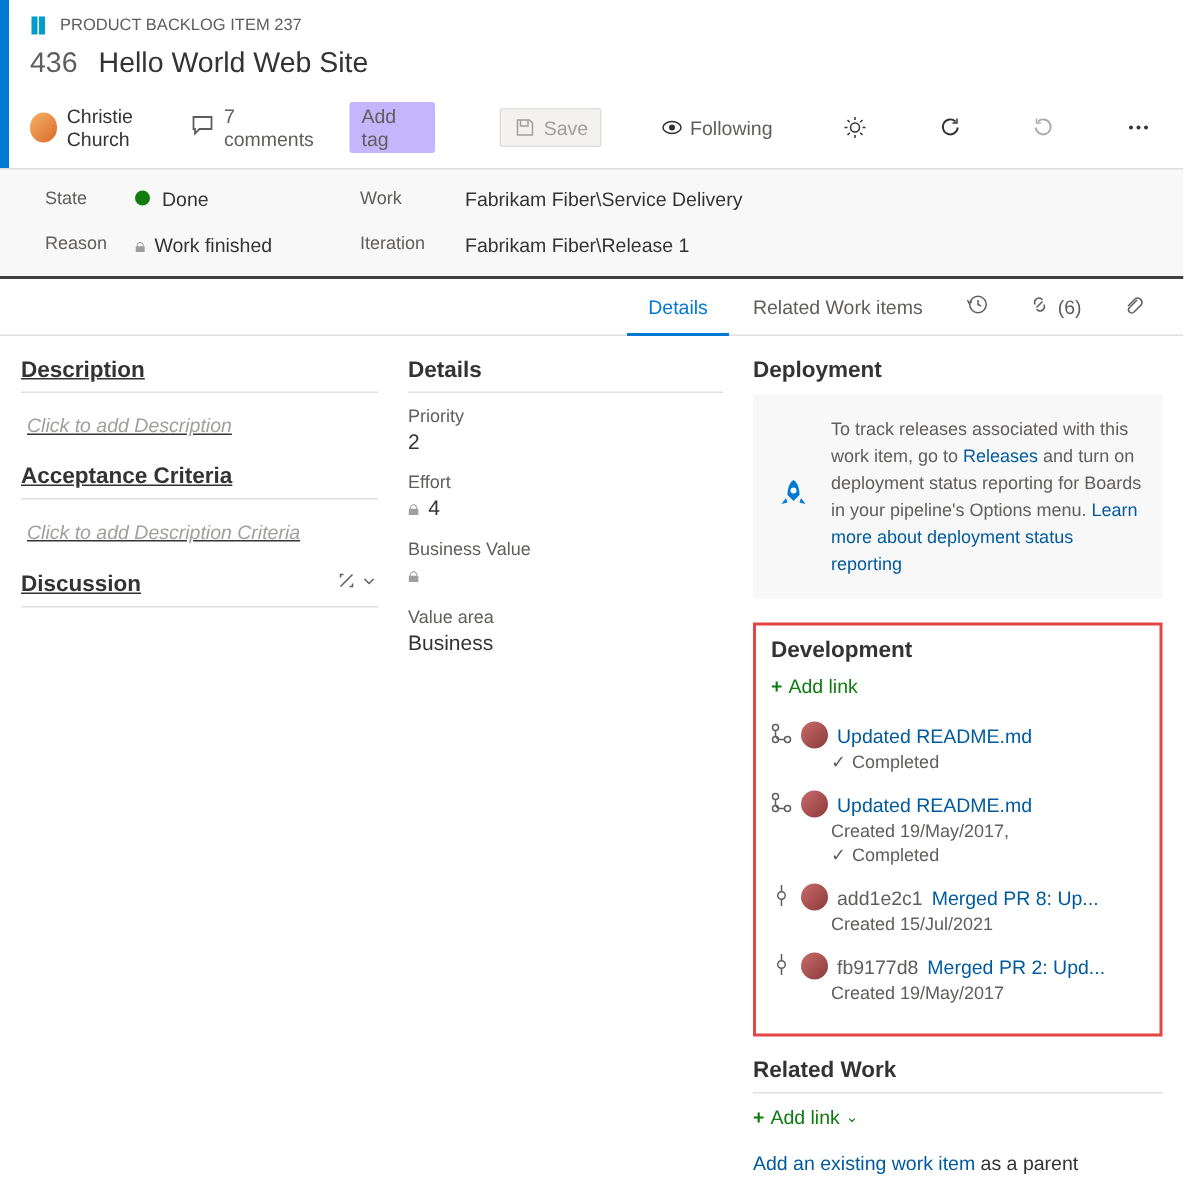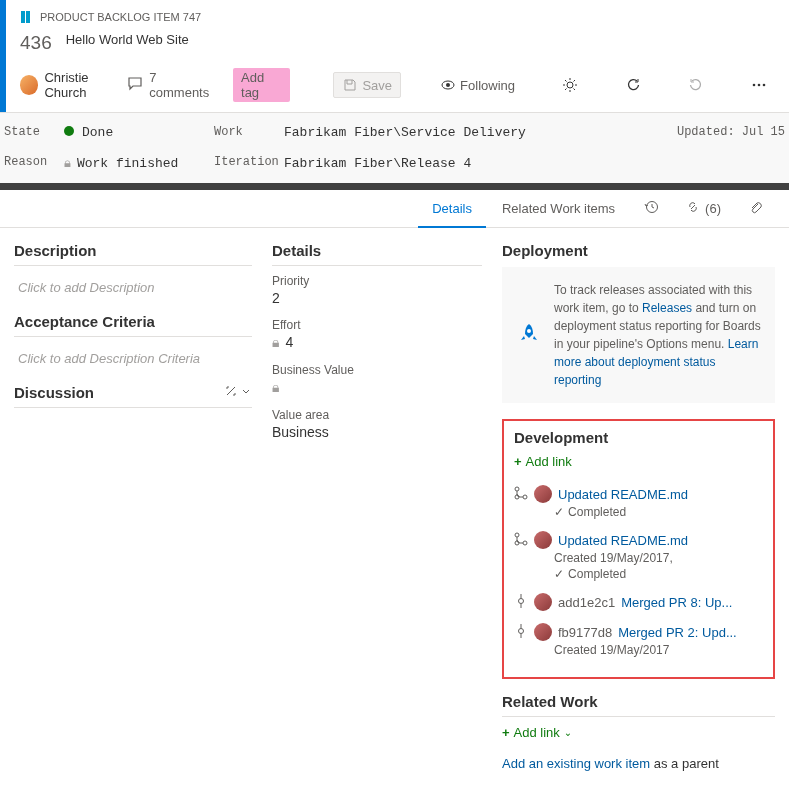--- a/index.html
+++ b/index.html
@@ -3,45 +3,45 @@
 <meta charset="utf-8">
 <style>
 * { box-sizing: border-box; margin: 0; padding: 0; }
 body { font-family: "Segoe UI", -apple-system, sans-serif; font-size: 13px; color: #333; background: #fff; width: 789px; }
 .container { border-left: 6px solid #0078d4; }
 .header { padding: 10px 14px 0 14px; }
 .type-row { display: flex; align-items: center; gap: 6px; color: #605e5c; font-size: 11px; }
 .type-icon { width: 14px; height: 14px; display: inline-flex; align-items: center; justify-content: center; }
 .title-row { display: flex; align-items: flex-start; gap: 14px; margin-top: 8px; }
 .wi-id { font-size: 19px; color: #605e5c; }
-.wi-title { font-size: 13px; font-weight: 400; }
+.wi-title { font-size: 19px; font-weight: 400; }
 .meta-row { display: flex; align-items: center; margin-top: 14px; padding-bottom: 10px; }
 .avatar { width: 20px; height: 20px; border-radius: 50%; background: linear-gradient(135deg,#f7b267,#d96a29); margin-right: 6px; display:inline-block; }
 .avatar-sm { width: 18px; height: 18px; border-radius: 50%; background: linear-gradient(135deg,#c96b6b,#8b3a3a); display:inline-block; flex-shrink:0; }
 .author { margin-right: auto; }
 .comments { display: flex; align-items: center; gap: 6px; color: #605e5c; margin-right: 20px; cursor:pointer; }
-.addtag { color: #605e5c; padding: 2px 8px; background:#f9a8d4; border-radius:2px; margin-right: 16px; cursor:pointer; }
+.addtag { color: #605e5c; padding: 2px 8px; background:#c4b5fd; border-radius:2px; margin-right: 16px; cursor:pointer; }
 .toolbar { display: flex; align-items: center; gap: 4px; }
 .tb-btn { display: flex; align-items: center; gap: 4px; padding: 4px 8px; color: #605e5c; cursor:pointer; border-radius:2px;margin-left:27px; }
 .tb-btn.save { background:#f3f2f1; color:#a19f9d; border:1px solid #e1dfdd; }
 .tb-icon { width:16px; height:16px; display:inline-flex; align-items:center; justify-content:center; }
-.info-bar { background: #f8f8f8; border-top:1px solid #e1dfdd; border-bottom:7px solid #404040; padding: 12px 4px; display:flex;font-family:Liberation Mono, monospace; }
+.info-bar { background: #f8f8f8; border-top:1px solid #e1dfdd; border-bottom:2px solid #404040; padding: 12px 30px; display:flex; }
 .info-col { display:flex; flex-direction:column; gap:16px; }
 .info-col.labels { width:60px; color:#605e5c; font-size:12px; }
 .info-col.values { width:150px; }
 .info-col.labels2 { width:70px; color:#605e5c; font-size:12px; }
 .state-dot { width:10px; height:10px; border-radius:50%; background:#107c10; display:inline-block; margin-right:8px; }
 .lock-icon { color:#a19f9d; margin-right:6px; }
 .updated { margin-left:auto; color:#605e5c; font-size:12px; }
 .tab-row { display:flex; justify-content:flex-end; align-items:center; border-bottom:1px solid #e1dfdd; padding: 0 14px; height:38px; gap:2px; }
 .tab { padding: 10px 14px; color:#605e5c; cursor:pointer; font-size:13px; }
 .tab.active { color:#0078d4; border-bottom:2px solid #0078d4; margin-bottom:-1px; }
 .tab-icon { padding: 10px 12px; color:#605e5c; cursor:pointer; display:flex; align-items:center; gap:4px; }
 .body { display:flex; padding: 14px; gap: 20px; }
-.col-left { width: 238px; }
+.col-left { width: 238px; text-decoration: underline; }
 .col-mid { width: 210px; }
 .col-right { flex:1; }
 .section-h { font-size: 15px; font-weight: 600; padding-bottom: 6px; border-bottom: 1px solid #e1dfdd; margin-bottom: 8px; display:flex; align-items:center; }
 .section-h-plain { font-size: 15px; font-weight: 600; margin-bottom: 8px; }
 .placeholder { color:#a19f9d; font-style:italic; padding: 6px 0 18px 4px; cursor:text; }
 .discussion-h { display:flex; align-items:center; justify-content:space-between; }
 .expand-icons { display:flex; gap:2px; color:#605e5c; }
 .field-lbl { color:#605e5c; font-size:12px; margin-bottom:2px; }
 .field-val { font-size:14px; margin-bottom:12px; }
 .deploy-box { background:#f8f8f8; padding:14px; display:flex; gap:12px; margin-bottom:16px; }
@@ -67,21 +67,21 @@
 
 <div class="container">
   <div class="header">
     <div class="type-row">
       <span class="type-icon">
         <svg width="14" height="14">
             <rect x="1" y="1" width="4" height="12" fill="#009ccc"></rect>
             <rect x="6" y="1" width="4" height="12" fill="#009ccc"></rect>
           </svg>
       </span>
-      <span>PRODUCT BACKLOG ITEM 747</span>
+      <span>PRODUCT BACKLOG ITEM 237</span>
     </div>
     <div class="title-row">
       <span class="wi-id">436</span>
       <span class="wi-title">Hello World Web Site</span>
     </div>
     <div class="meta-row">
       <span class="avatar"></span>
       <span class="author">Christie Church</span>
       <span class="comments">
         <span><svg width="16" height="16">
@@ -154,23 +154,22 @@
   <div class="info-col values">
     <span><span class="state-dot"></span><span>Done</span></span>
     <span><span class="lock-icon">🔒︎</span><span>Work finished</span></span>
   </div>
   <div class="info-col labels2">
     <span>Work</span>
     <span>Iteration</span>
   </div>
   <div class="info-col">
     <span>Fabrikam Fiber\Service Delivery</span>
-    <span>Fabrikam Fiber\Release 4</span>
-  </div>
-  <span class="updated">Updated: Jul 15</span>
+    <span>Fabrikam Fiber\Release 1</span>
+  </div>
 </div>
 
 <div class="tab-row">
   <div class="tab active">Details</div>
   <div class="tab">Related Work items</div>
   <div class="tab-icon">
       <span><svg width="16" height="16">
           <circle cx="9" cy="8" r="5.5" fill="none" stroke="#605e5c"></circle>
           <path d="M9 5v3l2 1" stroke="#605e5c" fill="none"></path>
           <path d="M2 5l1 2 2-1" stroke="#605e5c" fill="none"></path>
@@ -278,20 +277,21 @@
       <div class="dev-item">
         <div class="dev-top">
           <span class="commit-icon"><svg width="14" height="14">
                 <circle cx="7" cy="7" r="2.5" fill="none" stroke="#605e5c"></circle>
                 <path d="M7 0v4.5M7 9.5V14" stroke="#605e5c"></path>
               </svg></span>
           <span class="avatar-sm"></span>
           <span class="hash">add1e2c1</span>
           <span class="dev-link">Merged PR 8: Up...</span>
         </div>
+        <div class="dev-sub">Created 15/Jul/2021</div>
       </div>
 
       <div class="dev-item">
         <div class="dev-top">
           <span class="commit-icon"><svg width="14" height="14">
                 <circle cx="7" cy="7" r="2.5" fill="none" stroke="#605e5c"></circle>
                 <path d="M7 0v4.5M7 9.5V14" stroke="#605e5c"></path>
               </svg></span>
           <span class="avatar-sm"></span>
           <span class="hash">fb9177d8</span>

